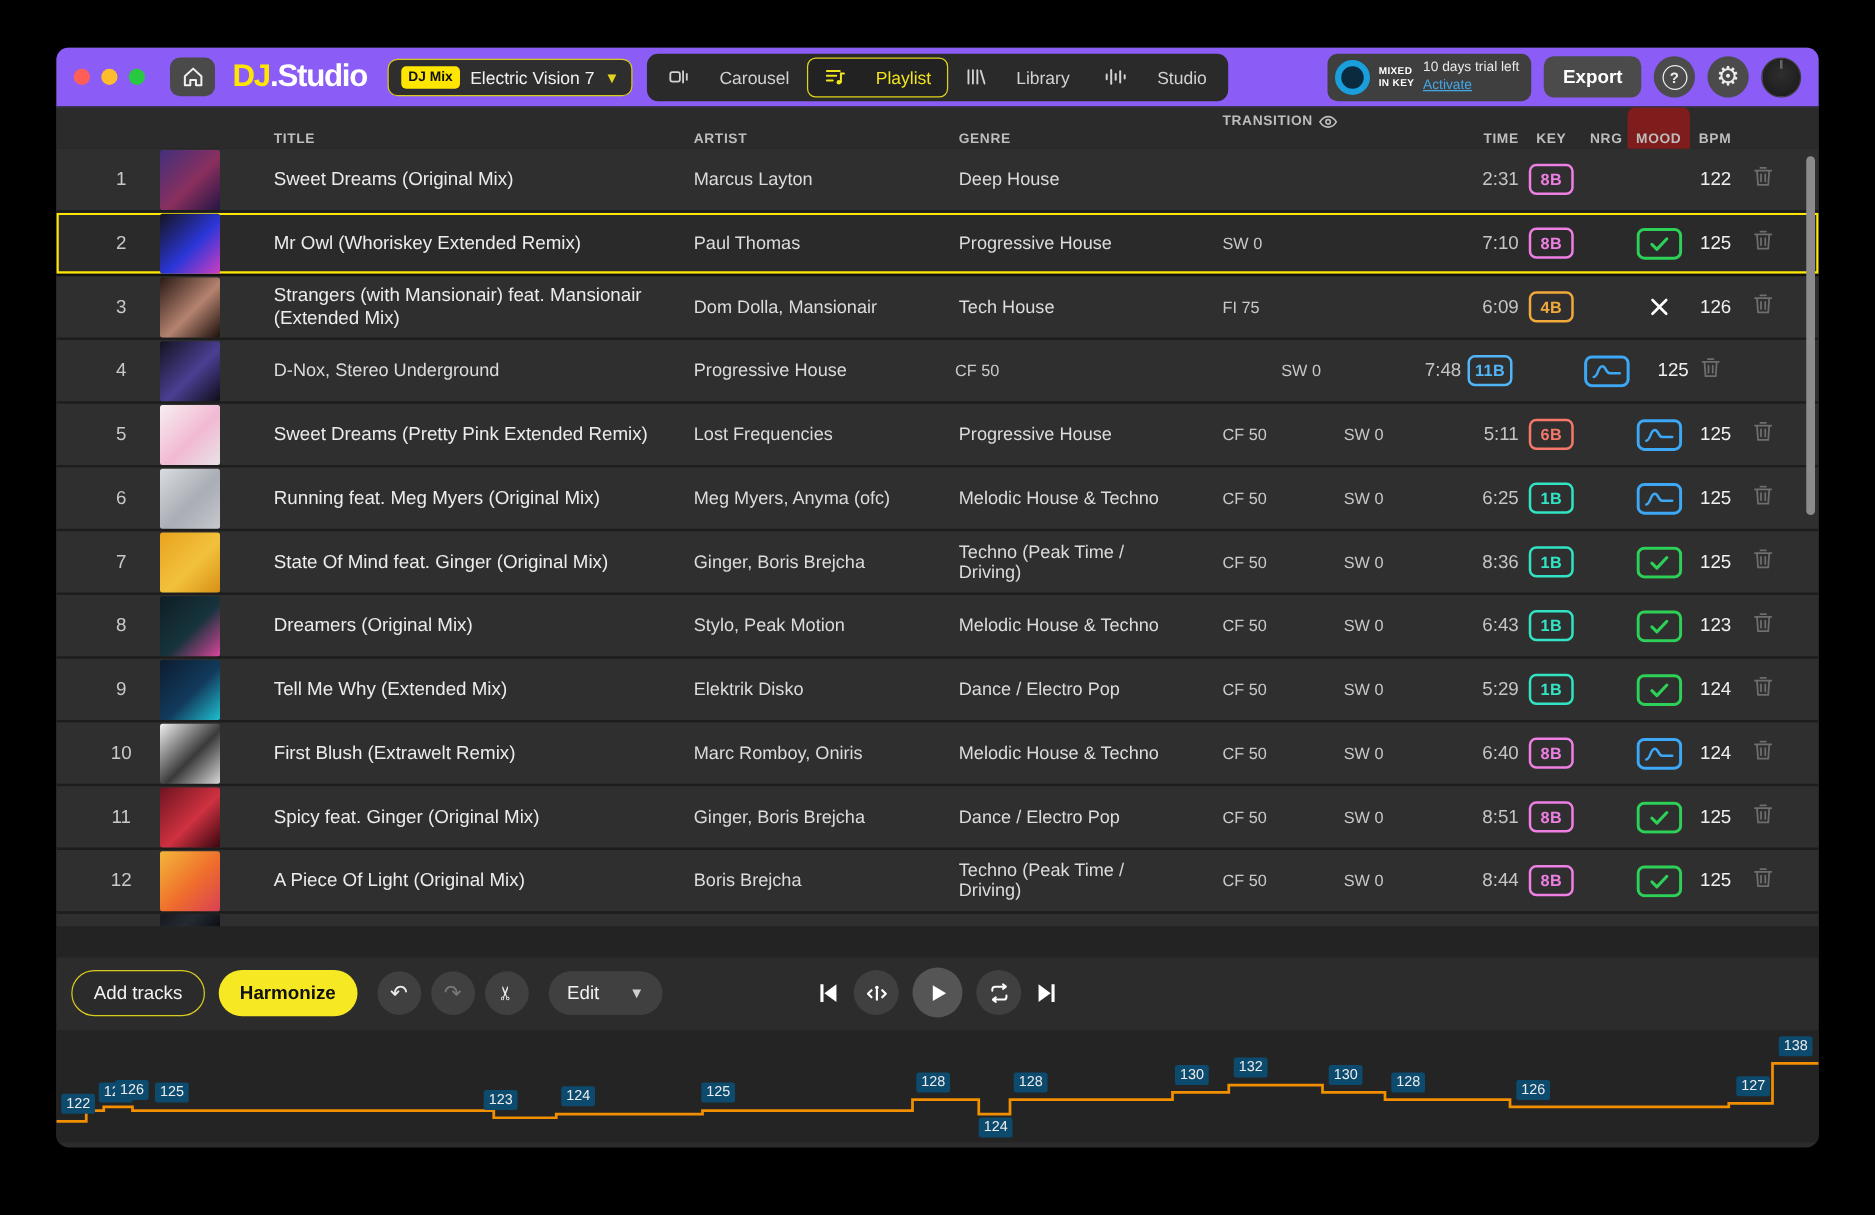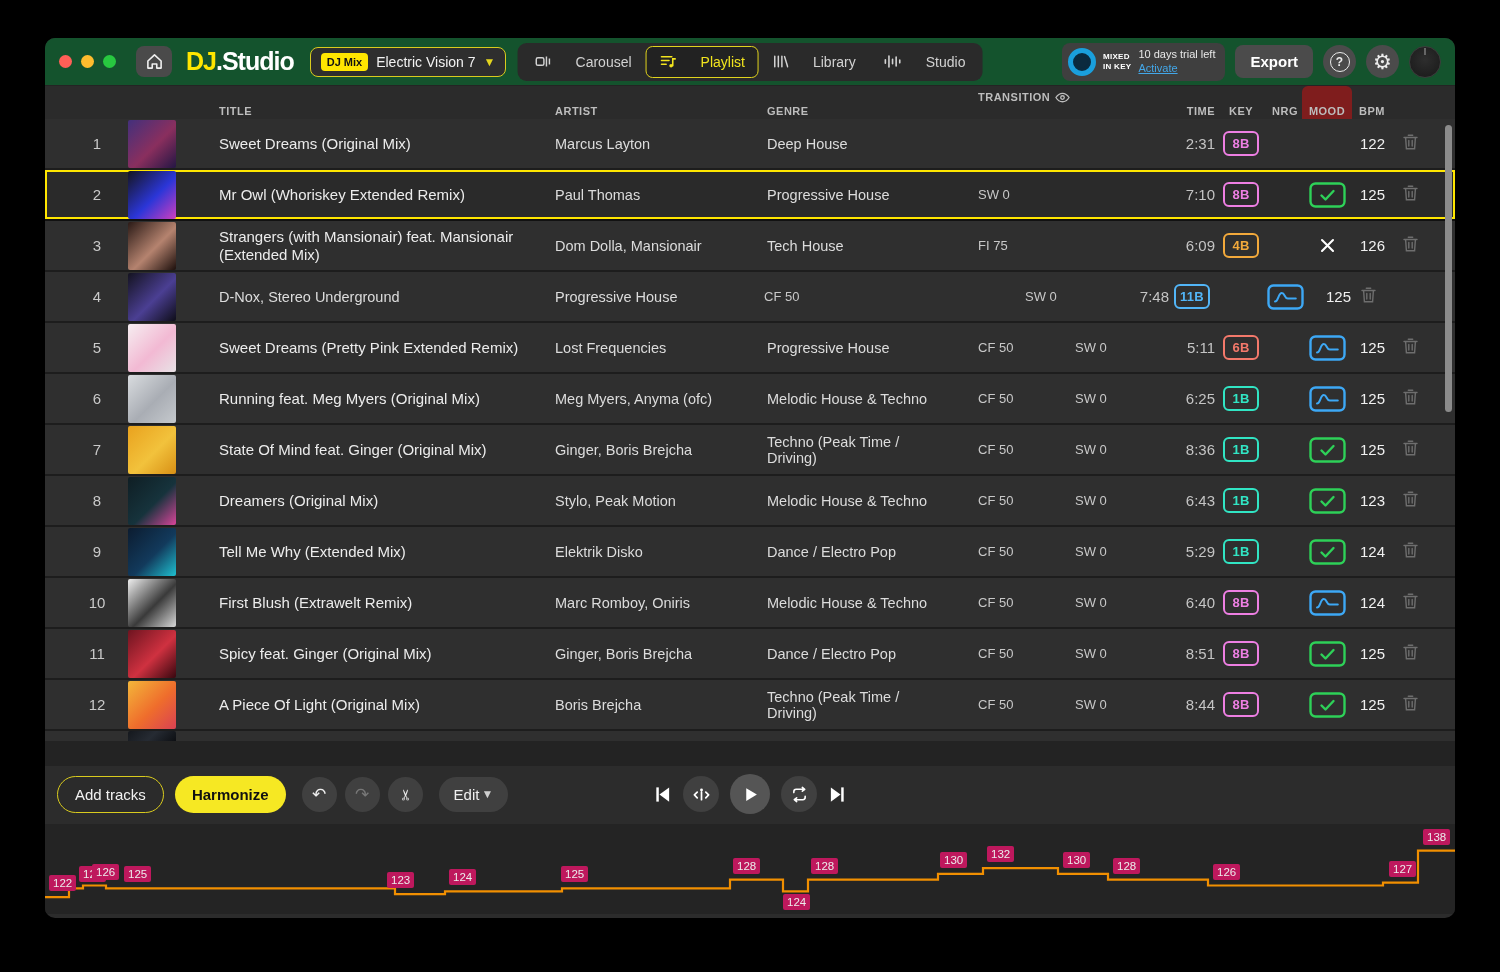--- a/index.html
+++ b/index.html
@@ -3,21 +3,21 @@
 <meta charset="utf-8">
 <style>
   * { margin:0; padding:0; box-sizing:border-box; }
   html,body { width:1500px; height:972px; background:#000; overflow:hidden;
     font-family:"Liberation Sans","DejaVu Sans",sans-serif; }
   .stage { position:relative; width:1500px; height:972px; background:#000; border-radius:40px; }
   .window { position:absolute; left:45px; top:38px; width:1410px; height:880px;
     background:#2c2c2c; border-radius:10px; overflow:hidden; }
 
   
-  .topbar { position:relative; height:48px; background:#14532d; display:flex; align-items:center;
+  .topbar { position:relative; height:48px; background:#8b5cf6; display:flex; align-items:center;
     padding:0 14px; border-bottom:1px solid #242424; }
   .lights { display:flex; gap:9px; margin-right:20px; }
   .light { width:13px; height:13px; border-radius:50%; }
   .l-red{background:#ff5f57;} .l-yellow{background:#febc2e;} .l-green{background:#28c840;}
   .home-btn { width:36px; height:31px; border-radius:8px; background:#4a4a4a; display:flex;
     align-items:center; justify-content:center; margin-right:14px; cursor:pointer; }
   .logo { font-size:25px; font-weight:800; letter-spacing:-1px; color:#fff; margin-right:16px; white-space:nowrap; }
   .logo .dj { color:#ffe600; }
   .proj-pill { display:flex; align-items:center; gap:8px; border:1.5px solid #d9cb1e; border-radius:8px;
     background:#2e2e2e; padding:5px 10px; cursor:pointer; }
@@ -93,33 +93,33 @@
   .add-tracks { border:1.5px solid #d9cb1e; background:#2b2b2b; color:#f2f2f2; font-size:15px;
     border-radius:20px; padding:9px 17px; cursor:pointer; }
   .harmonize { background:#f6e823; color:#111; font-weight:700; font-size:15px; border-radius:20px;
     padding:10px 17px; margin-left:11px; cursor:pointer; }
   .circ { width:35px; height:35px; border-radius:50%; background:#404040; display:flex; align-items:center;
     justify-content:center; cursor:pointer; margin-left:8px; }
   .circ.first { margin-left:16px; }
   .glyph { color:#eee; font-size:17px; line-height:1; }
   .glyph.dim { color:#787878; }
   .scissors { transform:rotate(-90deg); font-size:15px; }
-  .edit-pill { display:flex; align-items:center; gap:2px; background:#404040; border-radius:19px;
+  .edit-pill { display:flex; align-items:center; gap:24px; background:#404040; border-radius:19px;
     padding:9px 15px; margin-left:16px; color:#f0f0f0; font-size:15px; cursor:pointer; }
   .edit-pill .chev { color:#cfcfcf; }
   .transport { position:absolute; left:50%; transform:translateX(-50%); display:flex; align-items:center; gap:11px; }
   .t-plain { cursor:pointer; display:flex; }
   .t-circ { width:36px; height:36px; border-radius:50%; background:#404040; display:flex; align-items:center;
     justify-content:center; cursor:pointer; }
   .t-play { width:40px; height:40px; background:#555; }
 
   
   .graph { position:relative; height:90px; background:#242424; margin-top:6px; }
   .graph svg { position:absolute; left:0; top:0; }
-  .bpm-label { position:absolute; background:#be185d; color:#ececec; font-size:11.5px; padding:2px 4px;
+  .bpm-label { position:absolute; background:#0c4a6e; color:#ececec; font-size:11.5px; padding:2px 4px;
     border-radius:2px; white-space:nowrap; }
 </style>
 </head>
 <body>
 
 <div class="stage">
 <div class="window">
 
   <div class="topbar">
     <div class="lights">

